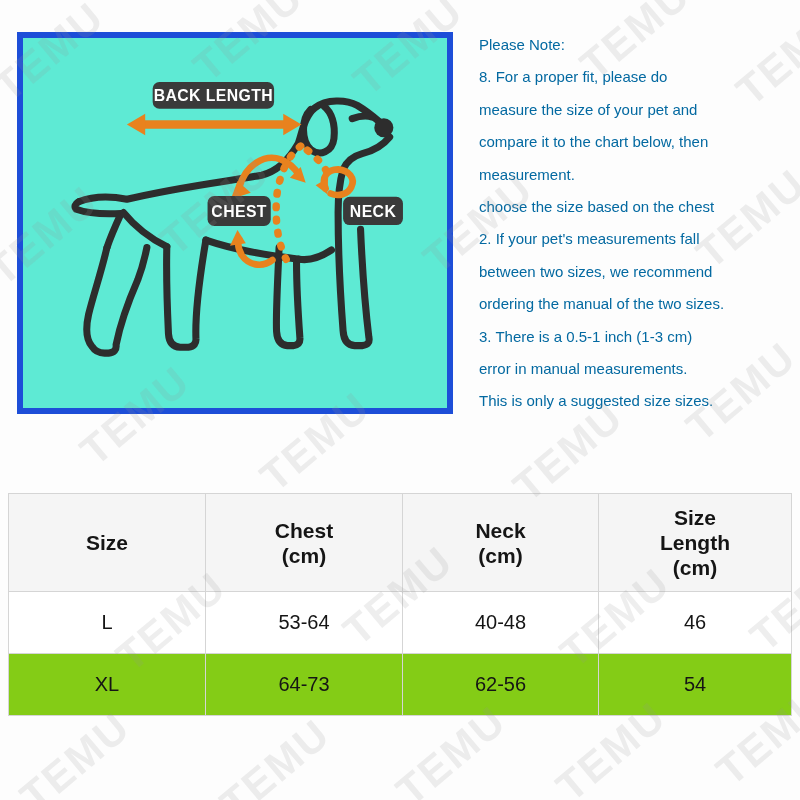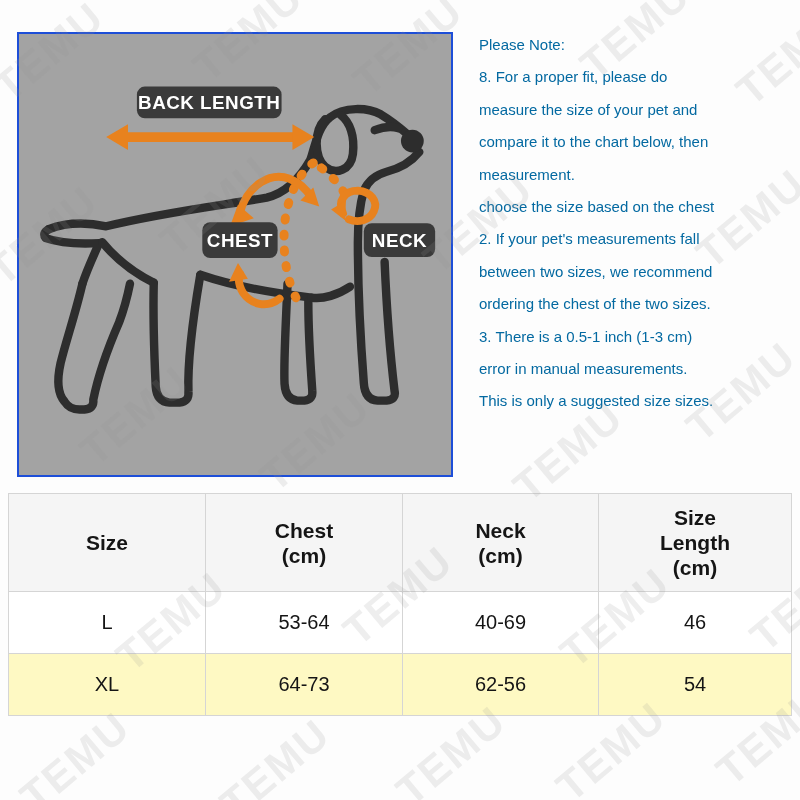--- a/index.html
+++ b/index.html
@@ -3,22 +3,22 @@
 <meta charset="utf-8">
 <style>
   html,body{margin:0;padding:0;}
   body{
     width:800px;height:800px;position:relative;overflow:hidden;
     background:#fdfdfd;
     font-family:"Liberation Sans",sans-serif;
   }
   
   .diagram-box{
-    position:absolute;left:17px;top:32px;width:436px;height:445px;
-    background:#a3a3a3;border:2px solid #1d4ed8;box-sizing:border-box;
+    position:absolute;left:17px;top:32px;width:436px;height:382px;
+    background:#5eead4;border:6px solid #1d4ed8;box-sizing:border-box;
   }
   .diagram-box svg{display:block;width:100%;height:100%;}
   .dog-line{fill:none;stroke:#2d2d2d;stroke-width:8.5;stroke-linecap:round;stroke-linejoin:round;}
   .orange-line{fill:none;stroke:#e8821e;stroke-width:8;stroke-linecap:round;stroke-linejoin:round;}
   .orange-dash{fill:none;stroke:#e8821e;stroke-width:9;stroke-linecap:round;stroke-dasharray:2 14;}
   .orange-fill{fill:#e8821e;stroke:none;}
   .tag-rect{fill:#3a3a3a;}
   .tag-text{
     font-family:"Liberation Sans",sans-serif;font-weight:bold;fill:#ffffff;
     text-anchor:middle;letter-spacing:0.5px;
@@ -38,21 +38,21 @@
   table.size-table th,table.size-table td{
     border:1px solid #d5d5d5;text-align:center;vertical-align:middle;padding:0;
   }
   table.size-table{border:1px solid #cfcfcf;}
   table.size-table th{
     height:97px;font-size:21px;font-weight:bold;line-height:25px;
     background:#f5f5f5;white-space:pre-line;
   }
   table.size-table td{height:61px;font-size:20px;font-weight:normal;}
   tr.row-even td{background:#ffffff;}
-  tr.row-odd td{background:#fef9c3;}
+  tr.row-odd td{background:#84cc16;}
   
   .watermark-layer{
     position:absolute;left:0;top:0;width:800px;height:800px;
     pointer-events:none;z-index:50;
   }
   .wm{
     position:absolute;font-size:42px;font-weight:bold;letter-spacing:2px;
     color:rgba(150,150,150,0.16);transform:rotate(-40deg);
     font-family:"Liberation Sans",sans-serif;
   }
@@ -116,21 +116,21 @@
 
   <div class="note">
     <div class="note-line">Please Note:</div>
     <div class="note-line">8. For a proper fit, please do</div>
     <div class="note-line">measure the size of your pet and</div>
     <div class="note-line">compare it to the chart below, then</div>
     <div class="note-line">measurement.</div>
     <div class="note-line">choose the size based on the chest</div>
     <div class="note-line">2. If your pet's measurements fall</div>
     <div class="note-line">between two sizes, we recommend</div>
-    <div class="note-line">ordering the chest of the two sizes.</div>
+    <div class="note-line">ordering the manual of the two sizes.</div>
     <div class="note-line">3. There is a 0.5-1 inch (1-3 cm)</div>
     <div class="note-line">error in manual measurements.</div>
     <div class="note-line">This is only a suggested size sizes.</div>
   </div>
 
   <table class="size-table">
     <colgroup>
       <col style="width:197px">
         <col style="width:197px">
         <col style="width:196px">
@@ -145,21 +145,21 @@
 (cm)</th>
         <th>Size
 Length
 (cm)</th>
       </tr>
     </thead>
     <tbody>
       <tr class="row-even">
         <td>L</td>
         <td>53-64</td>
-        <td>40-69</td>
+        <td>40-48</td>
         <td>46</td>
       </tr>
       <tr class="row-odd">
         <td>XL</td>
         <td>64-73</td>
         <td>62-56</td>
         <td>54</td>
       </tr>
     </tbody>
   </table>

